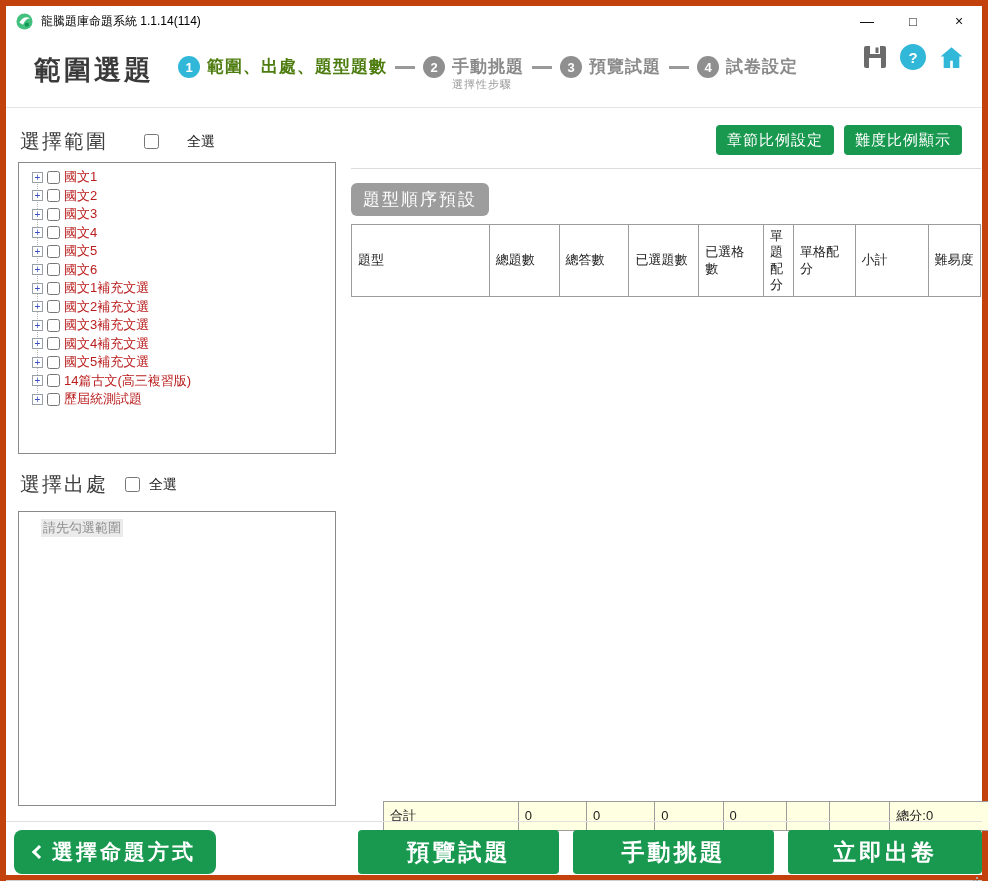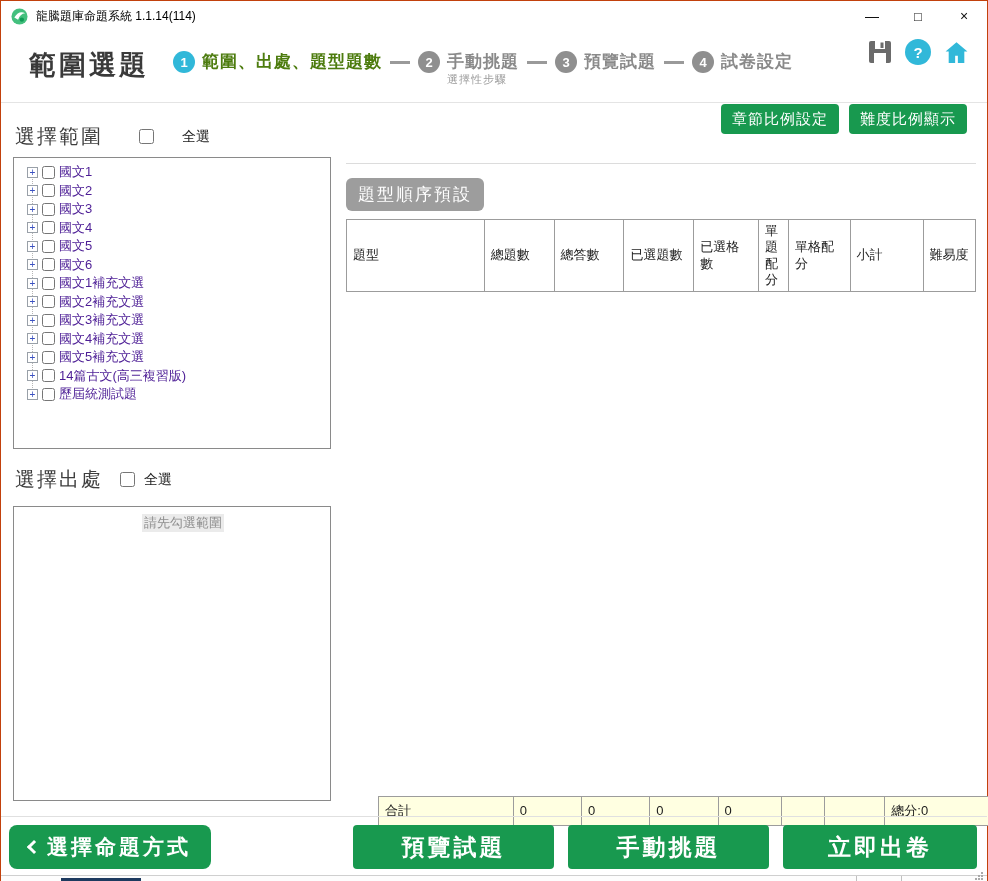--- a/index.html
+++ b/index.html
@@ -1,19 +1,19 @@
 <!DOCTYPE html>
 <html><head>
 <meta charset="utf-8">
 <style>
   * { box-sizing: border-box; margin: 0; padding: 0; }
   html,body { width:988px; height:881px; overflow:hidden;
     font-family:"Liberation Sans","DejaVu Sans",sans-serif; background:#f0f0f0; }
   .window { position:relative; width:988px; height:881px; background:#fff;
-    border:1px solid #c2410c; }
+    border:6px solid #c2410c; }
 
   
   .titlebar { position:absolute; top:0; left:0; right:0; height:30px; display:flex;
     align-items:center; padding-left:10px; background:#fff; }
   .titlebar .logo { width:17px; height:17px; margin-right:8px; }
   .titlebar .title { font-size:12px; color:#000; }
   .win-controls { position:absolute; right:0; top:0; height:30px; display:flex; }
   .win-btn { width:46px; height:30px; display:flex; align-items:center; justify-content:center;
     font-size:14px; color:#111; cursor:default; background:transparent; border:none; }
   .win-btn.max { font-size:13px; }
@@ -50,31 +50,31 @@
 
   .tree-box { position:absolute; left:12px; top:156px; width:318px; height:292px;
     border:1px solid #8a8a8a; background:#fff; padding-top:5px; overflow:hidden; }
   .tree-box::before { content:""; position:absolute; left:18px; top:12px; height:228px;
     border-left:1px dotted #b5b5b5; }
   .tree-row { position:relative; display:flex; align-items:center; height:18.5px;
     padding-left:13px; cursor:default; }
   .expander { width:11px; height:11px; border:1px solid #99a0a8; background:#fff; color:#3a50c0;
     font-size:10px; line-height:9px; text-align:center; flex:0 0 11px; }
   .tree-row input[type=checkbox] { width:13px; height:13px; margin:0 4px; }
-  .tree-label { font-size:13px; color:#4c1d95; }
+  .tree-label { font-size:13px; color:#b91c1c; }
 
   .source-box { position:absolute; left:12px; top:505px; width:318px; height:295px;
-    border:1px solid #8a8a8a; background:#fff; padding:6px 0 0 22px;text-align:center; }
+    border:1px solid #8a8a8a; background:#fff; padding:6px 0 0 22px; }
   .source-hint { display:inline-block; font-size:13px; color:#8e8e8e; background:#ebebeb;
     padding:0 2px; }
 
   
   .main-title { position:absolute; left:345px; top:120px; font-size:20px; color:#3e3e3e;
     font-weight:normal; letter-spacing:1px; }
-  .ratio-buttons { position:absolute; right:20px; top:103px; display:flex; gap:10px; }
+  .ratio-buttons { position:absolute; right:20px; top:119px; display:flex; gap:10px; }
   .btn-green-sm { background:#18994f; color:#fff; border:none; border-radius:4px;
     font-size:15px; padding:0 11px; height:30px; letter-spacing:1px; cursor:pointer;
     font-family:inherit; }
   .main-sep { position:absolute; left:345px; width:630px; top:162px; height:1px;
     background:#dcdcdc; }
   .btn-type-order { position:absolute; left:345px; top:177px; background:#9d9d9d; color:#fff;
     border:none; border-radius:6px; font-size:17px; letter-spacing:2px; padding:5px 12px;
     cursor:pointer; font-family:inherit; }
 
   table.qtable { position:absolute; left:345px; width:630px; border-collapse:collapse;

